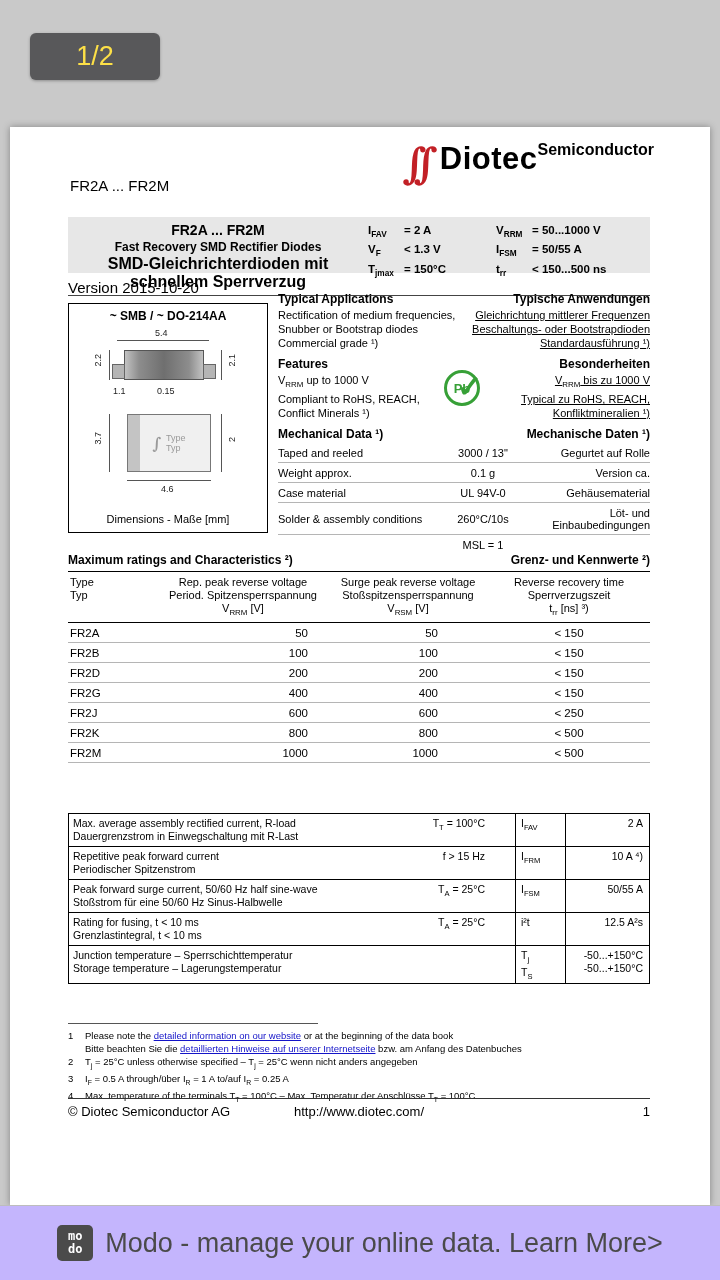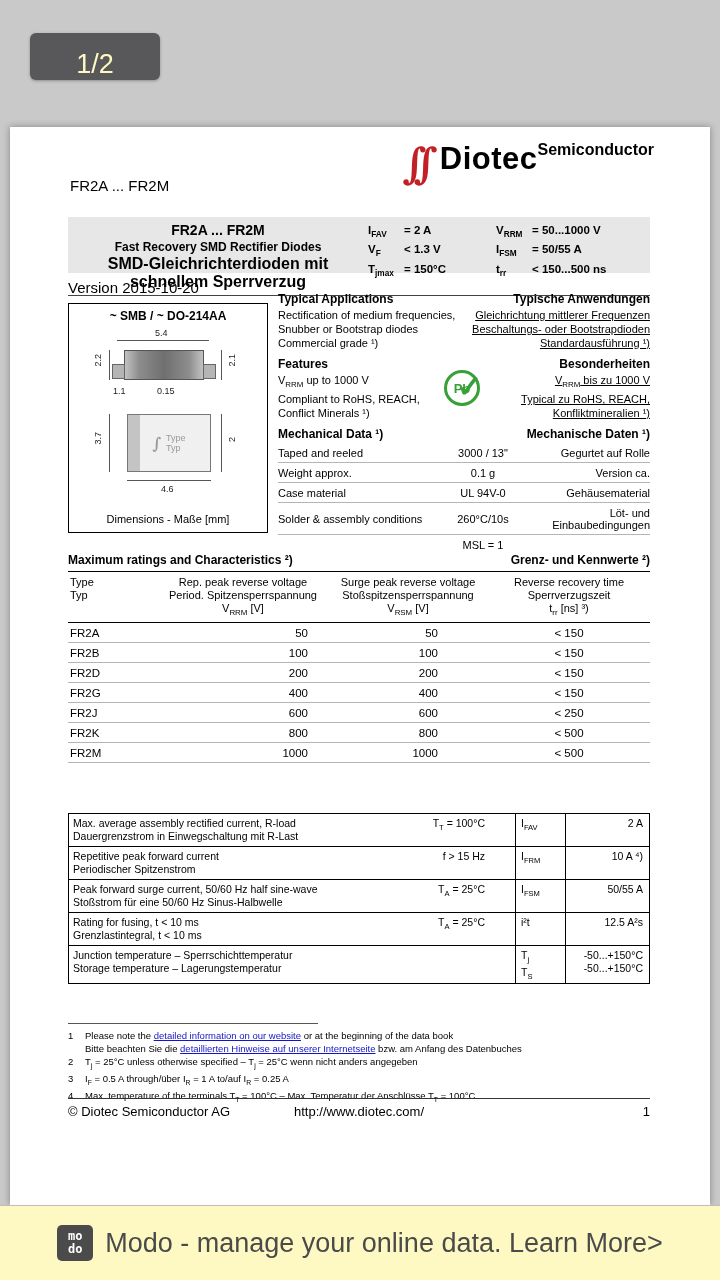--- a/index.html
+++ b/index.html
@@ -1,23 +1,23 @@
 <!DOCTYPE html>
 <html><head>
 <meta charset="utf-8">
 <style>
   * { margin:0; padding:0; box-sizing:border-box; }
   body { font-family:"Liberation Sans", sans-serif; background:#9a9a9a; }
   .screen { position:relative; width:720px; height:1280px; background:#c9c9c9; overflow:hidden; margin:0 auto; }
 
   
   .page-badge { position:absolute; left:30px; top:33px; width:130px; height:47px;
-    background:#58585a; border-radius:6px; display:flex; align-items:flex-end; justify-content:center;
-    color:#fef9c3; font-size:27px; box-shadow:0 1px 3px rgba(0,0,0,.3); }
-  .ad-bar { position:absolute; left:0; bottom:0; width:720px; height:75px; background:#fef9c3;
+    background:#58585a; border-radius:6px; display:flex; align-items:center; justify-content:center;
+    color:#fde047; font-size:27px; box-shadow:0 1px 3px rgba(0,0,0,.3); }
+  .ad-bar { position:absolute; left:0; bottom:0; width:720px; height:75px; background:#c4b5fd;
     display:flex; align-items:center; justify-content:center; gap:12px; border-top:1px solid #bdbdbd; }
   .ad-icon { width:36px; height:36px; background:#4b4b4b; border-radius:5px; color:#fff;
     font-family:"DejaVu Sans Mono", monospace; font-size:12px; line-height:13px; font-weight:bold;
     display:flex; flex-direction:column; align-items:center; justify-content:center; }
   .ad-text { color:#4a4a4a; font-size:27px; }
 
   
   .page { position:absolute; left:10px; top:127px; width:700px; height:1078px; background:#fff;
     box-shadow:0 0 7px rgba(0,0,0,.35); color:#000; }
   .abs { position:absolute; }

